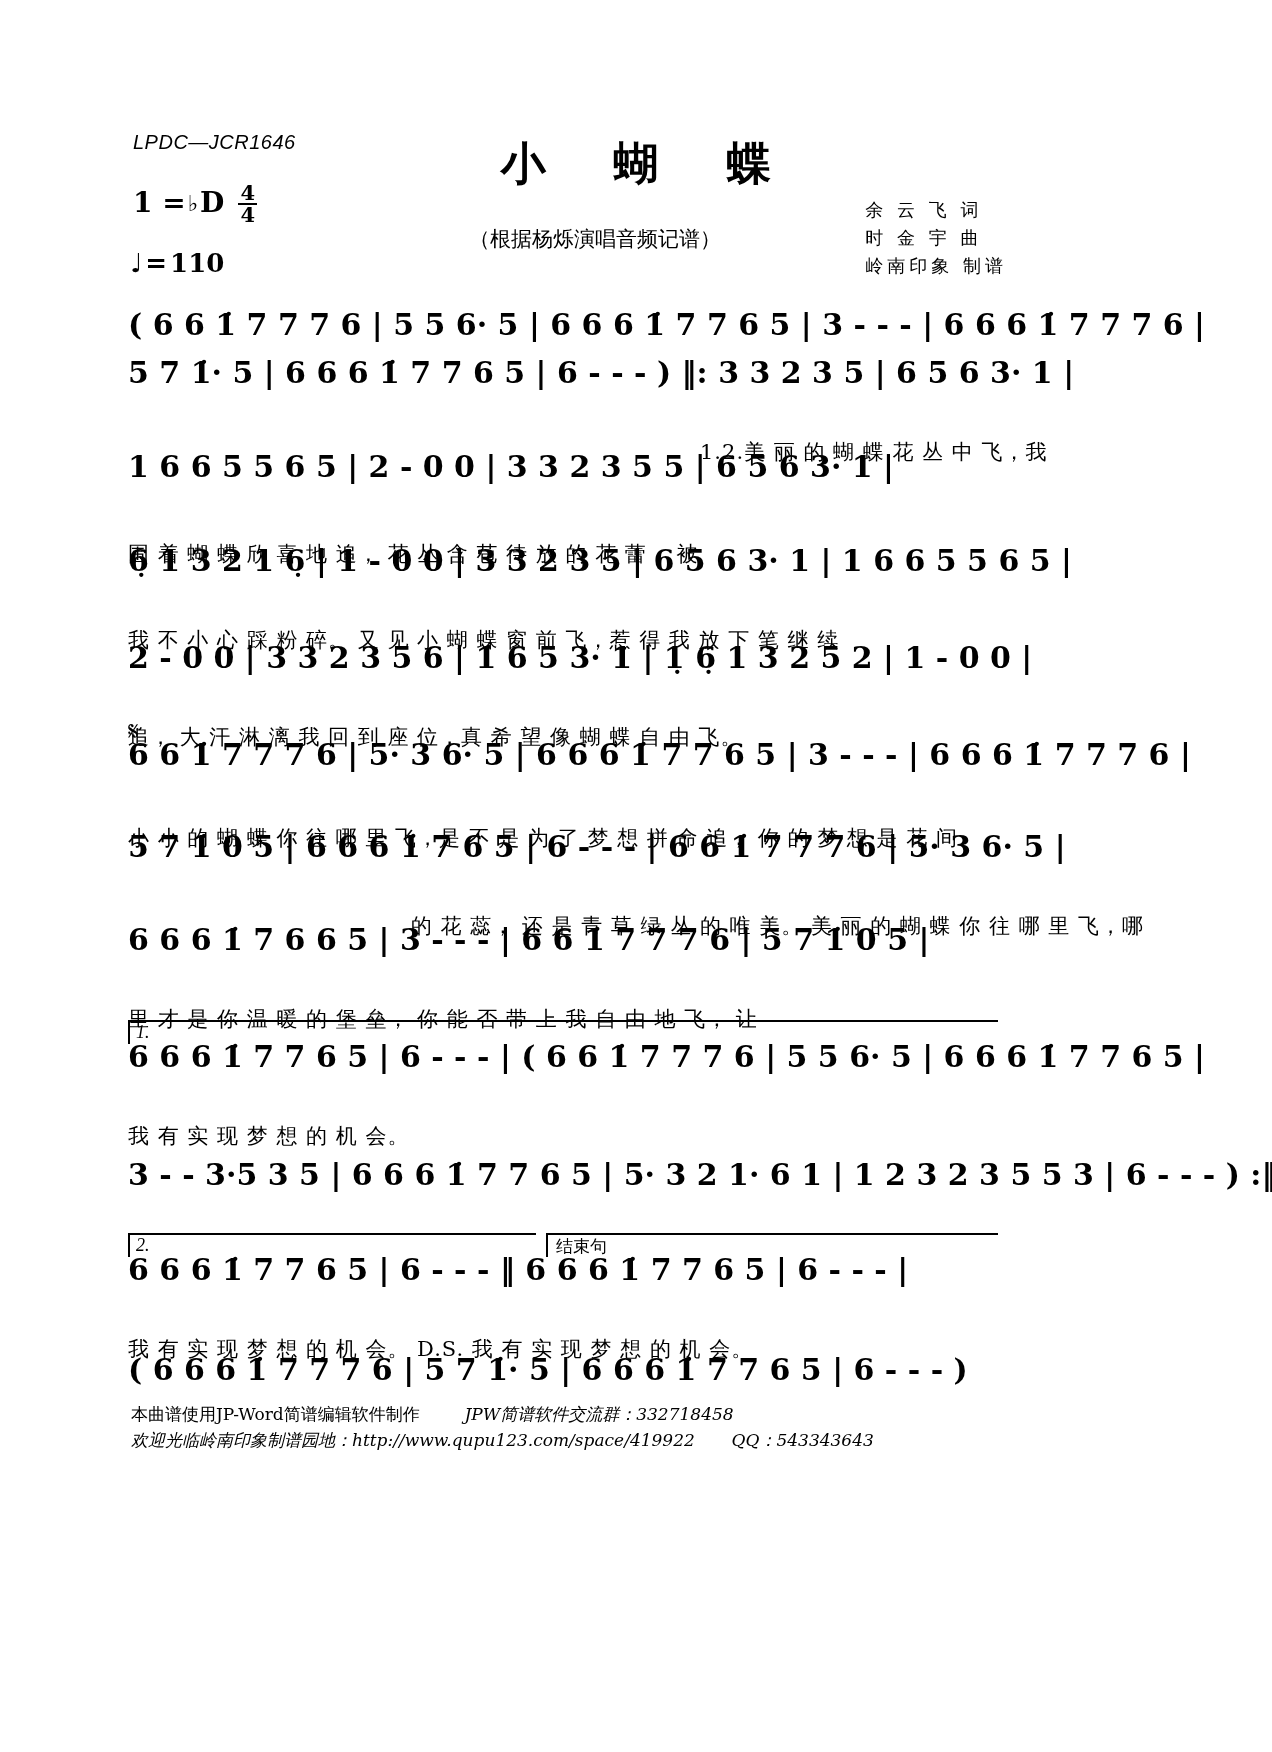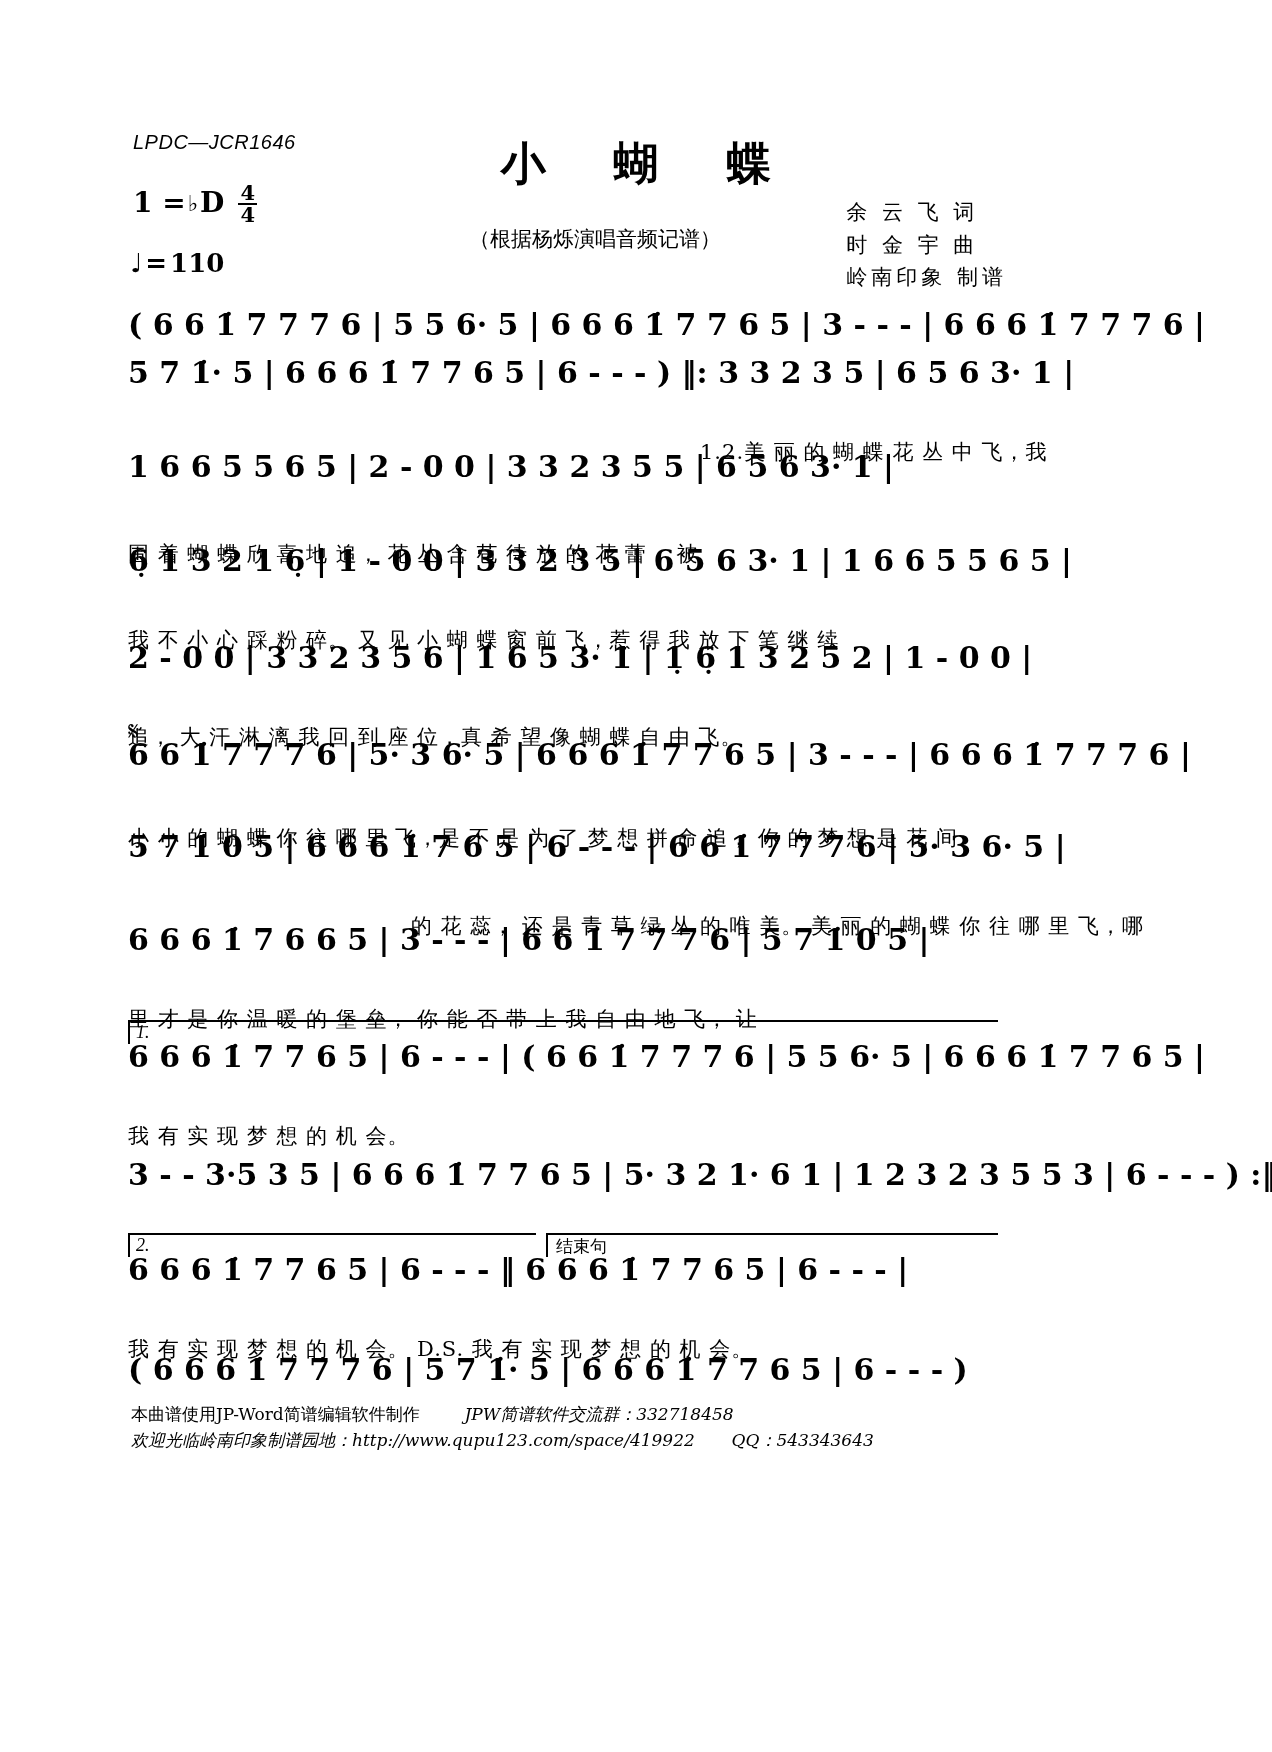--- a/index.html
+++ b/index.html
@@ -86,21 +86,21 @@
     align-items: center;
     gap: 3px;
   }
   .qnote { font-size: 26px; line-height: 1; }
   .credits {
     position: absolute;
     right: 265px;
     top: 196px;
     text-align: left;
     font-family: "DejaVu Serif", serif;
-    font-size: 21px;
+    font-size: 18px;
     line-height: 1.55;
     white-space: nowrap;
   }
   .credits div { letter-spacing: 4px; }
 
   
   .system {
     position: absolute;
     left: 128px;
     width: 1016px;

